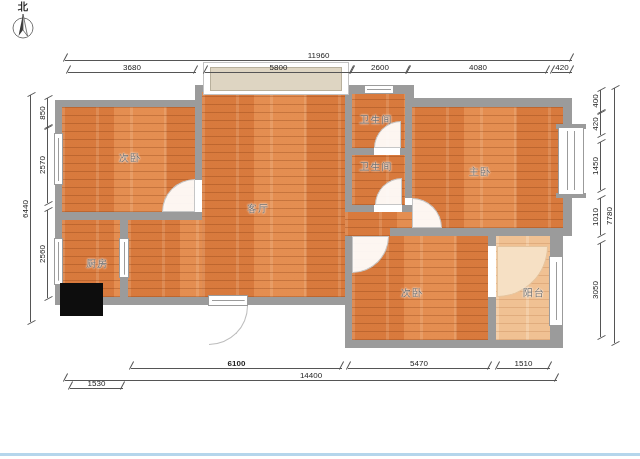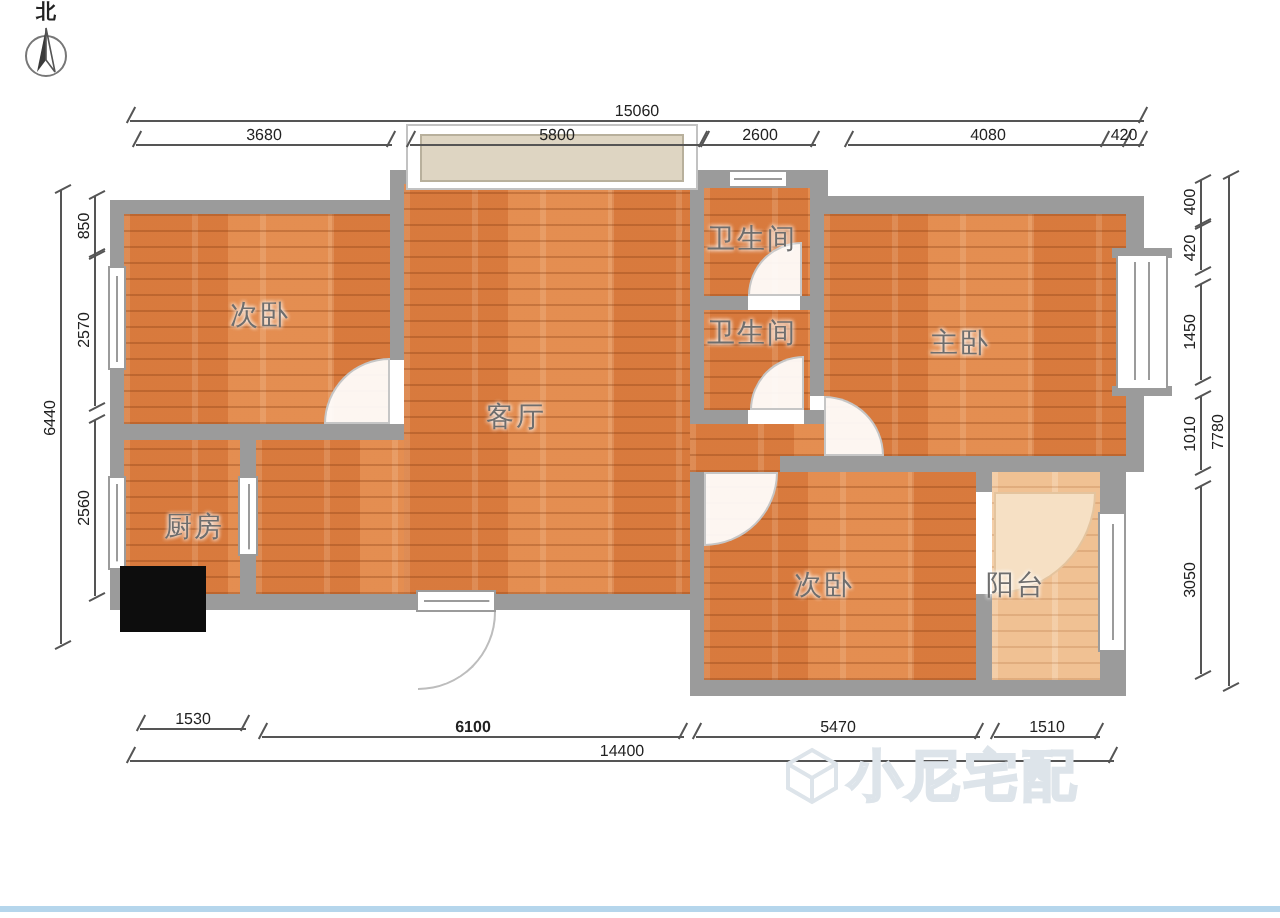--- a/index.html
+++ b/index.html
@@ -25,21 +25,21 @@
          background-size:1px 90%,1px 90%;background-position:33% center,66% center;background-repeat:no-repeat;}
   .arc{position:absolute;background:rgba(255,255,255,.93);border:1px solid #c6c6c6;box-sizing:border-box;}
   .arc-tl{border-radius:100% 0 0 0;}
   .arc-tr{border-radius:0 100% 0 0;}
   .arc-br{border-radius:0 0 100% 0;}
   .arc-pale{background:#f6e0c4;border-color:#e4c49e;}
   .column{position:absolute;background:#0d0d0d;}
   .baytop{position:absolute;background:#fff;border:1px solid #c2c2c2;box-sizing:border-box;}
   .baytop-inner{position:absolute;left:6px;top:4px;right:6px;bottom:3px;background:#ded5c2;border:1px solid #b8b09c;}
   
-  .rlabel{position:absolute;transform:translate(-50%,-50%);font-size:14px;color:#6e6e6e;
+  .rlabel{position:absolute;transform:translate(-50%,-50%);font-size:10px;color:#6e6e6e;
           letter-spacing:1px;white-space:nowrap;text-shadow:0 0 2px #fff,0 0 2px #fff;}
   
   .dimh{position:absolute;height:0;border-top:1px solid #555;}
   .dimv{position:absolute;width:0;border-left:1px solid #555;}
   .dimh::before,.dimh::after{content:"";position:absolute;top:-4px;width:9px;height:1px;
       background:#555;transform:rotate(-62deg);}
   .dimh::before{left:-4px;} .dimh::after{right:-4px;}
   .dimv::before,.dimv::after{content:"";position:absolute;left:-4px;width:9px;height:1px;
       background:#555;transform:rotate(-28deg);}
   .dimv::before{top:-1px;} .dimv::after{bottom:-1px;}
@@ -135,42 +135,42 @@
 
   <div class="column" style="left:60px;top:283px;width:43px;height:33px;"></div>
 
   <span class="rlabel" style="left:130px;top:158px;">次卧</span>
   <span class="rlabel" style="left:258px;top:209px;">客厅</span>
   <span class="rlabel" style="left:376px;top:120px;">卫生间</span>
   <span class="rlabel" style="left:376px;top:167px;">卫生间</span>
   <span class="rlabel" style="left:480px;top:172px;text-align:center;">主卧</span>
   <span class="rlabel" style="left:97px;top:264px;">厨房</span>
   <span class="rlabel" style="left:412px;top:293px;">次卧</span>
-  <span class="rlabel" style="left:497px;top:293px;padding-left:22px;">阳台</span>
+  <span class="rlabel" style="left:523px;top:293px;padding-left:22px;">阳台</span>
 
   <div class="dimh" style="left:65px;top:60px;width:507px;">
-    <span class="dlab">15060</span>
+    <span class="dlab">11960</span>
     </div>
   <div class="dimh" style="left:68px;top:72px;width:128px;">
     <span class="dlab">3680</span>
     </div>
   <div class="dimh" style="left:205px;top:72px;width:147px;">
     <span class="dlab">5800</span>
     </div>
   <div class="dimh" style="left:352px;top:72px;width:56px;">
     <span class="dlab">2600</span>
     </div>
-  <div class="dimh" style="left:424px;top:72px;width:140px;">
+  <div class="dimh" style="left:408px;top:72px;width:140px;">
     <span class="dlab">4080</span>
     </div>
   <div class="dimh" style="left:552px;top:72px;width:20px;">
     <span class="dlab">420</span>
     </div>
 
-  <div class="dimh" style="left:70px;top:364px;width:53px;">
+  <div class="dimh" style="left:70px;top:388px;width:53px;">
     <span class="dlab">1530</span>
     </div>
   <div class="dimh" style="left:131px;top:368px;width:211px;font-weight:bold;">
     <span class="dlab">6100</span>
     </div>
   <div class="dimh" style="left:348px;top:368px;width:142px;">
     <span class="dlab">5470</span>
     </div>
   <div class="dimh" style="left:497px;top:368px;width:53px;">
     <span class="dlab">1510</span>
@@ -204,25 +204,15 @@
   <div class="dimv" style="left:600px;top:198px;height:37px;">
     <span class="dlab">1010</span>
     </div>
   <div class="dimv" style="left:600px;top:243px;height:94px;">
     <span class="dlab">3050</span>
     </div>
   <div class="dimv" style="left:614px;top:88px;height:255px;">
     <span class="dlab">7780</span>
     </div>
 
-  <div class="watermark">
-    <svg width="28" height="30" viewBox="0 0 28 30">
-      <g fill="none" stroke="#dde4ea" stroke-width="2">
-        <polygon points="14,2 26,9 26,21 14,28 2,21 2,9"></polygon>
-        <polyline points="2,9 14,16 26,9"></polyline>
-        <line x1="14" y1="16" x2="14" y2="28"></line>
-      </g>
-    </svg>
-    <span class="wm-text">小尼宅配</span>
-  </div>
 
   <div class="bottombar"></div>
 </div>
 
 </body></html>

